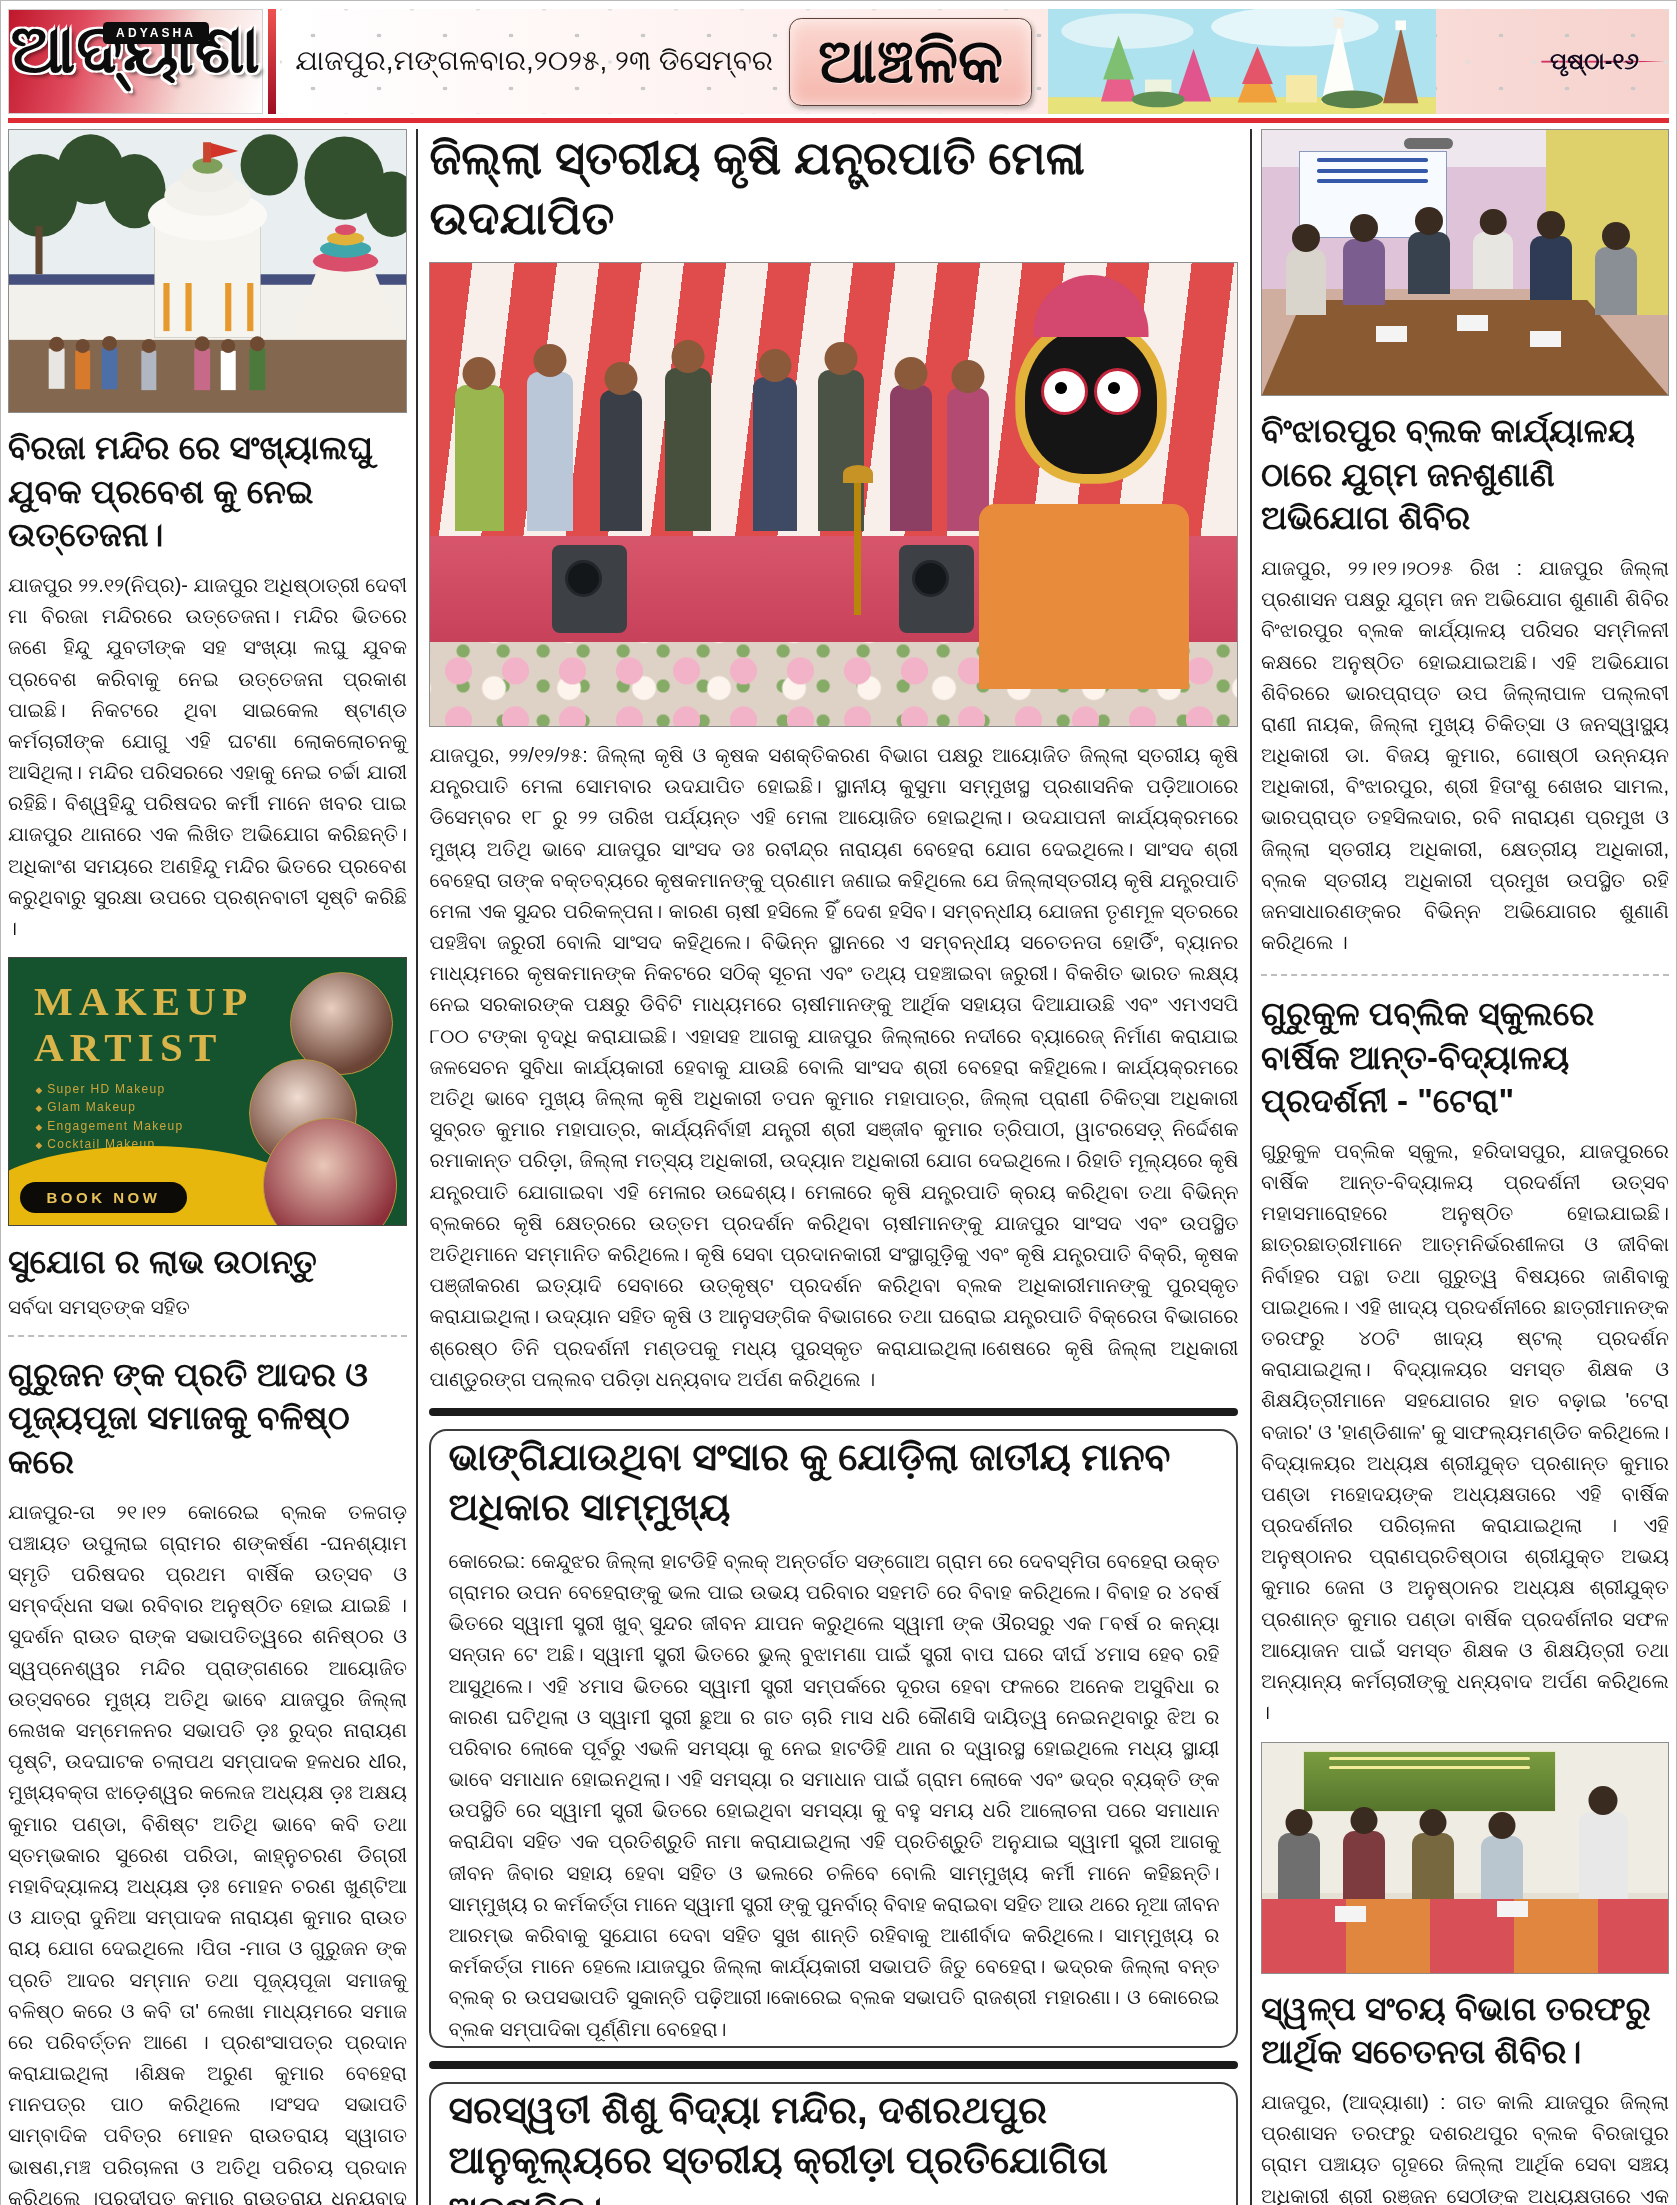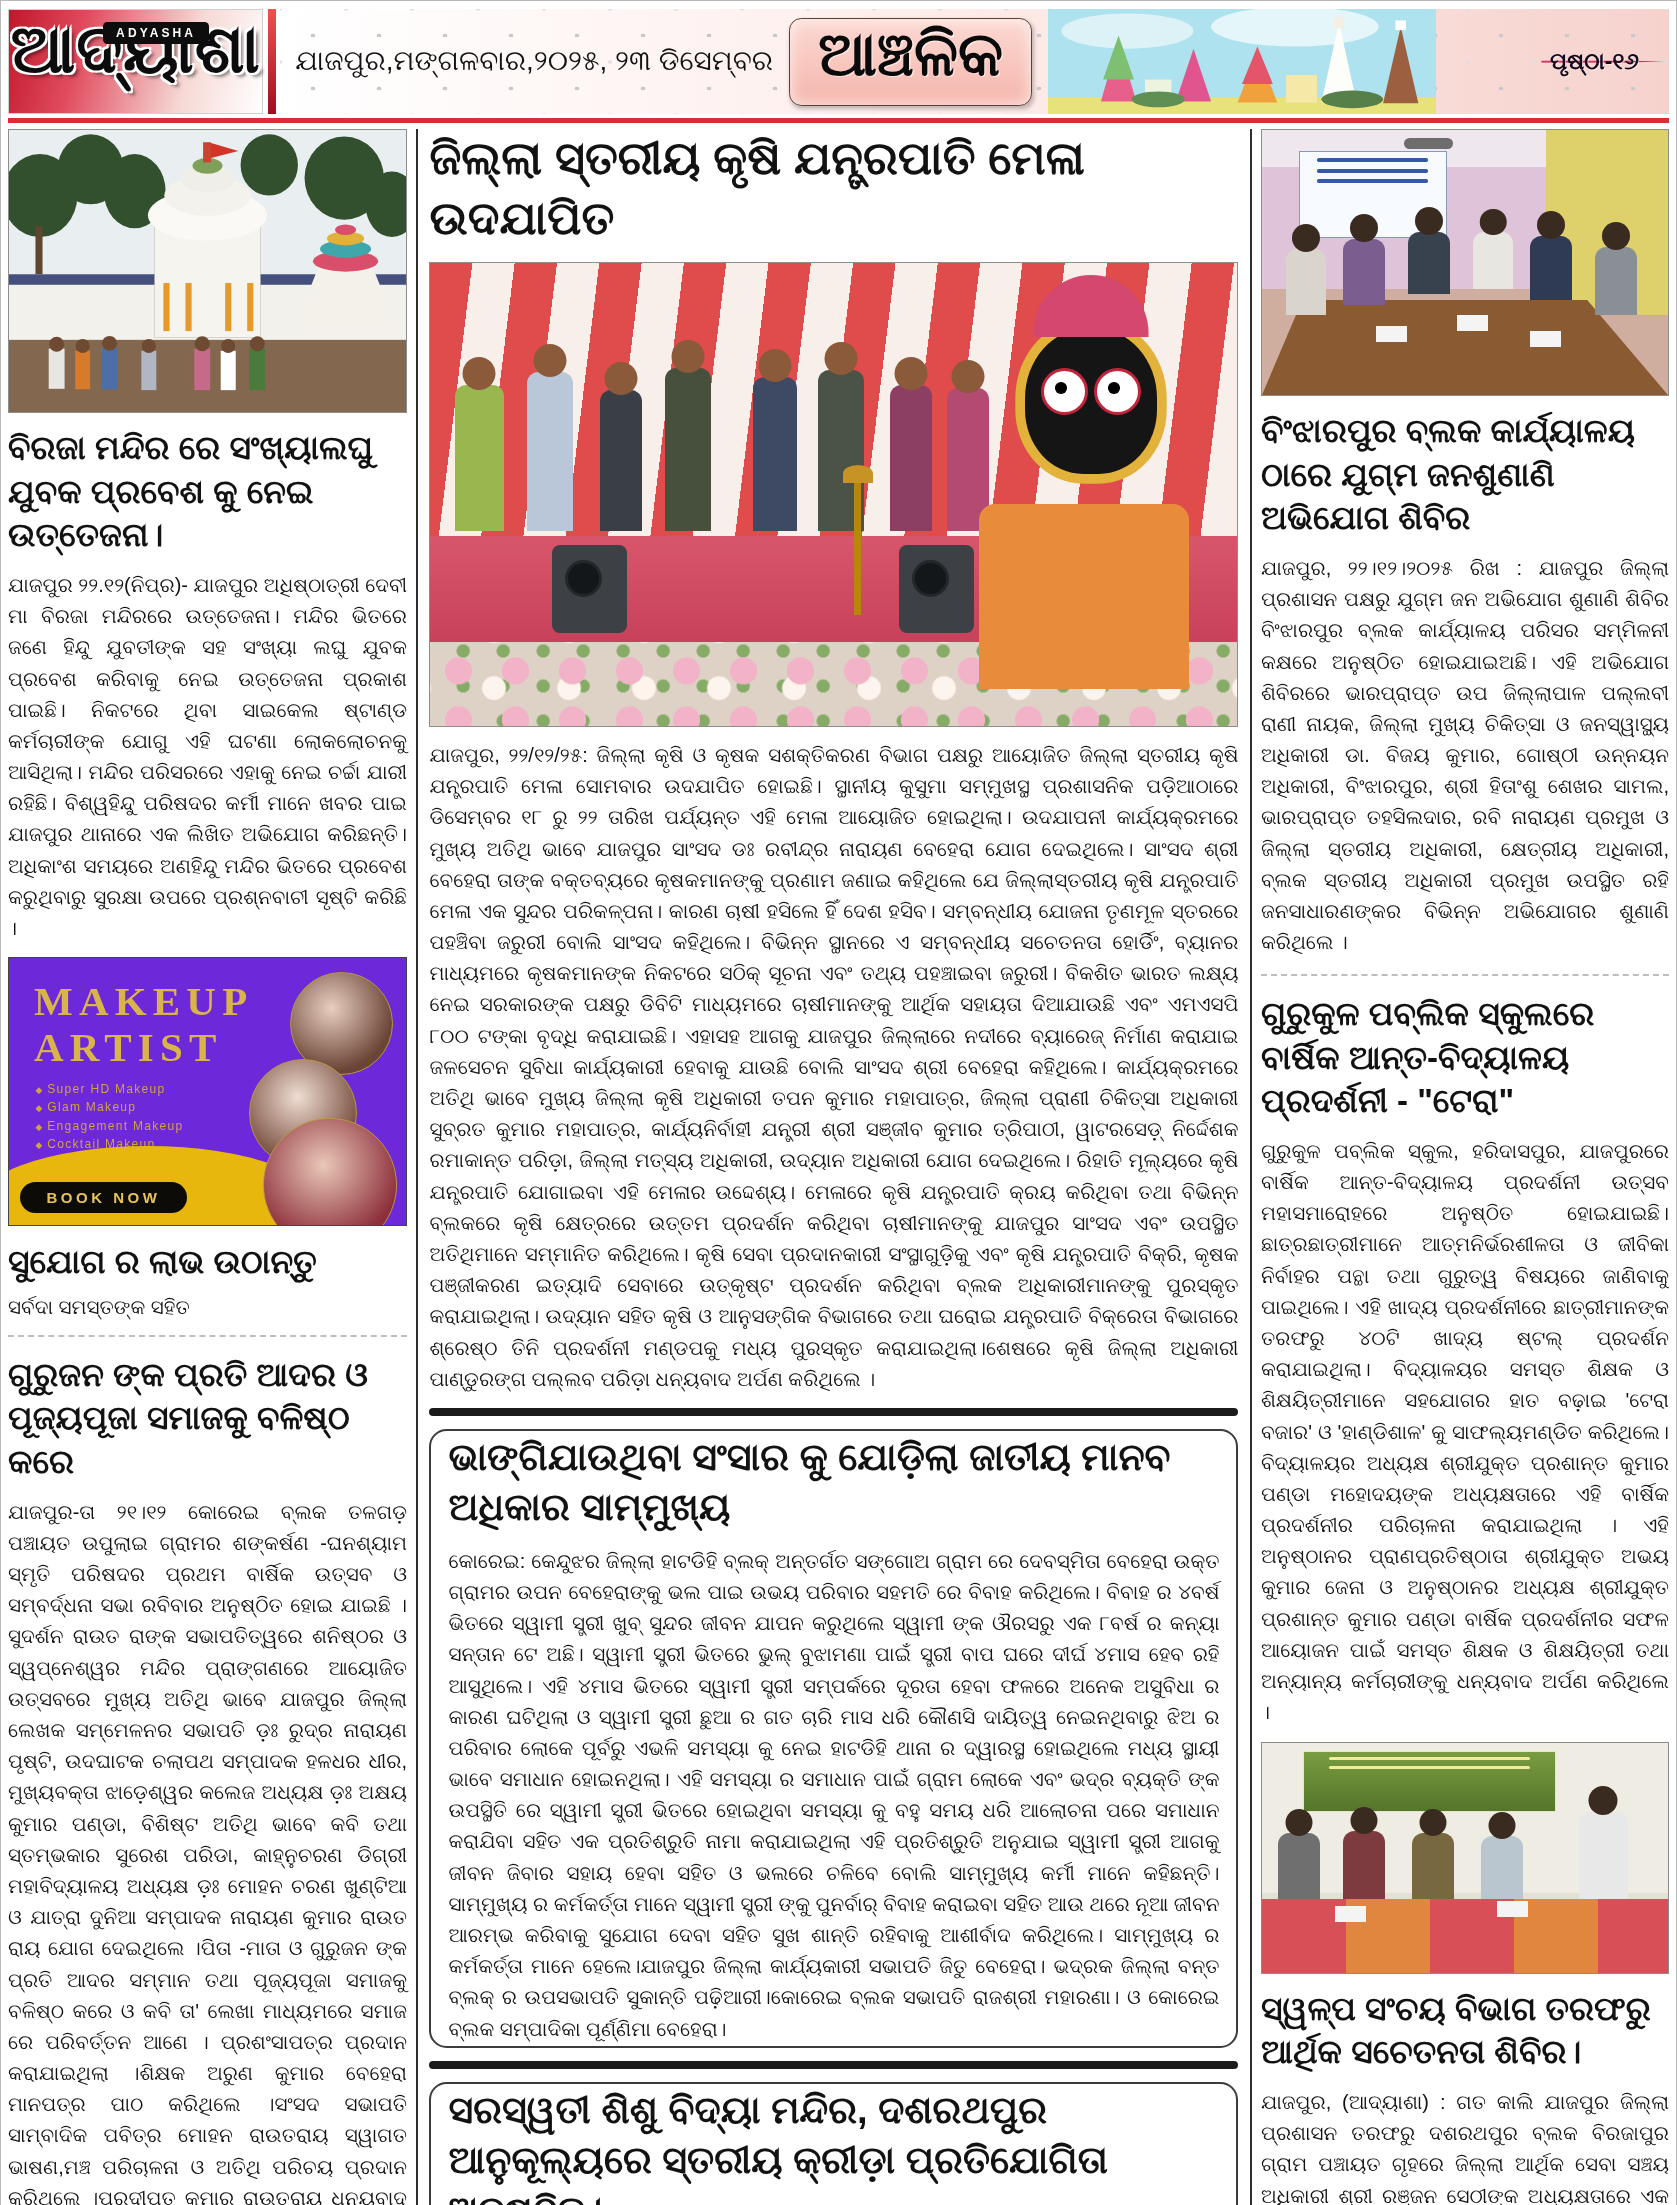--- a/index.html
+++ b/index.html
@@ -15,21 +15,21 @@
             text-shadow:-2.2px -2.2px 0 #fff,2.2px -2.2px 0 #fff,-2.2px 2.2px 0 #fff,2.2px 2.2px 0 #fff,4.4px 4.4px 3.5px rgba(0,0,0,.45);}
   .masthead .tag{position:absolute;top:11.5px;right:53px;background:#0d0d0d;color:#fff;
             font-size:12px;letter-spacing:3.1px;padding:4.4px 13.2px;border-radius:4.4px;font-weight:bold;}
   .red-bar{width:15px;background:linear-gradient(180deg,#ef5350,#9e0e22);margin:0 4.4px;}
   .datezone{flex:1;display:flex;align-items:center;position:relative;
             background-image:radial-gradient(#c9c9c9 2.2px,transparent 2.6px),radial-gradient(#dedede 1.8px,transparent 2.2px),
                              linear-gradient(90deg,#ffffff 0%,#fdeae7 55%,#f6d2cd 100%);
             background-size:66px 53px,66px 53px,100% 100%;background-position:0 0,33px 26.5px,0 0;}
   .dateline{font-size:28px;font-weight:normal;margin-left:15px;white-space:nowrap;}
   .section-box{height:86px;align-self:center;margin:0 16px;padding:0 28px;border:1.8px solid #5d4037;border-radius:12.3px;
-            background:linear-gradient(180deg,#fbd9d2,#f5b6ac);display:flex;align-items:flex-start;
+            background:linear-gradient(180deg,#fbd9d2,#f5b6ac);display:flex;align-items:center;
             box-shadow:inset 0 0 15px rgba(255,255,255,.75),1.8px 2.6px 4.4px rgba(0,0,0,.25);}
   .section-title{font-size:61px;font-weight:bold;color:#0a0a0a;text-shadow:1.3px 1.3px 0 rgba(255,255,255,.55);}
   .temple-art{width:388px;position:relative;overflow:hidden;background:#bfe6ee;}
   .grad-right{width:101px;background:linear-gradient(90deg,rgba(158,14,34,0),#9e0e22 70%);}
   .page-arrow{width:132px;position:relative;display:flex;align-items:center;justify-content:center;}
   .arrow-shape{position:absolute;inset:12.3px 4.4px;background:linear-gradient(180deg,#f2a7bc,#d3265a 55%,#b31246);
             clip-path:polygon(0 12%,68% 12%,100% 50%,68% 88%,0 88%);}
   .page-badge{position:relative;font-size:23px;font-weight:bold;color:#14091c;z-index:2;margin-right:17px;
             text-shadow:0.9px 0.9px 0 rgba(255,255,255,.5);}
   .rule{height:4.4px;background:#df2b33;margin:4.4px 7px 0 7px;}
@@ -43,21 +43,21 @@
   .photo{width:100%;border:0.9px solid #8d8d8d;position:relative;overflow:hidden;box-sizing:border-box;}
   .headline{font-weight:bold;font-size:33px;line-height:1.32;margin:0;}
   .headline-main{font-weight:bold;font-size:46px;line-height:1.3;margin:0;}
   .headline-box{font-weight:bold;font-size:38px;line-height:1.32;margin:0;}
   .body{font-size:20px;line-height:1.56;text-align:justify;margin:0;word-break:break-word;}
   .subhead{font-size:20px;margin:0;}
   .dashed{border:none;border-top:2.2px dashed #bdbdbd;margin:2.6px 0;width:100%;}
   .blackbar{height:8px;background:#1b1b1b;border-radius:4.4px;flex:none;}
   .boxed{border:2.2px solid #3c3c3c;border-radius:17.6px;padding:1px 17px;display:flex;flex-direction:column;gap:13.2px;}
   
-  .ad{width:100%;height:269px;background:#6d28d9;position:relative;overflow:hidden;border:0.9px solid #444;box-sizing:border-box;}
+  .ad{width:100%;height:269px;background:#14532d;position:relative;overflow:hidden;border:0.9px solid #444;box-sizing:border-box;}
   .ad-title{font-family:"Liberation Serif",serif;color:#d9b44a;font-size:41px;letter-spacing:6.2px;line-height:1.1;
             width:56%;margin:21px 0 0 25px;font-weight:bold;}
   .ad-services{margin:12.3px 0 0 26.5px;display:flex;flex-direction:column;gap:4.4px;}
   .ad-services span{color:#cfa43e;font-size:12px;letter-spacing:1.3px;}
   .ad-services span::before{content:"◆ ";color:#cfa43e;font-size:8.8px;}
   .ad-phone{color:#e6bd52;font-size:22px;font-weight:bold;margin:11.5px 0 0 25px;letter-spacing:1.8px;}
   .ad-wave{position:absolute;left:-10%;bottom:-53px;width:90%;height:132px;background:#e8b70d;border-radius:50% 50% 0 0;}
   .ad-cta{position:absolute;left:11px;bottom:12.3px;background:#0d0b08;color:#e8c35a;font-size:15px;font-weight:bold;
           letter-spacing:3.5px;padding:7px 26.5px;border-radius:17.6px;}
   .ad-circle{position:absolute;border-radius:50%;border:1.3px solid #b9983f;}

